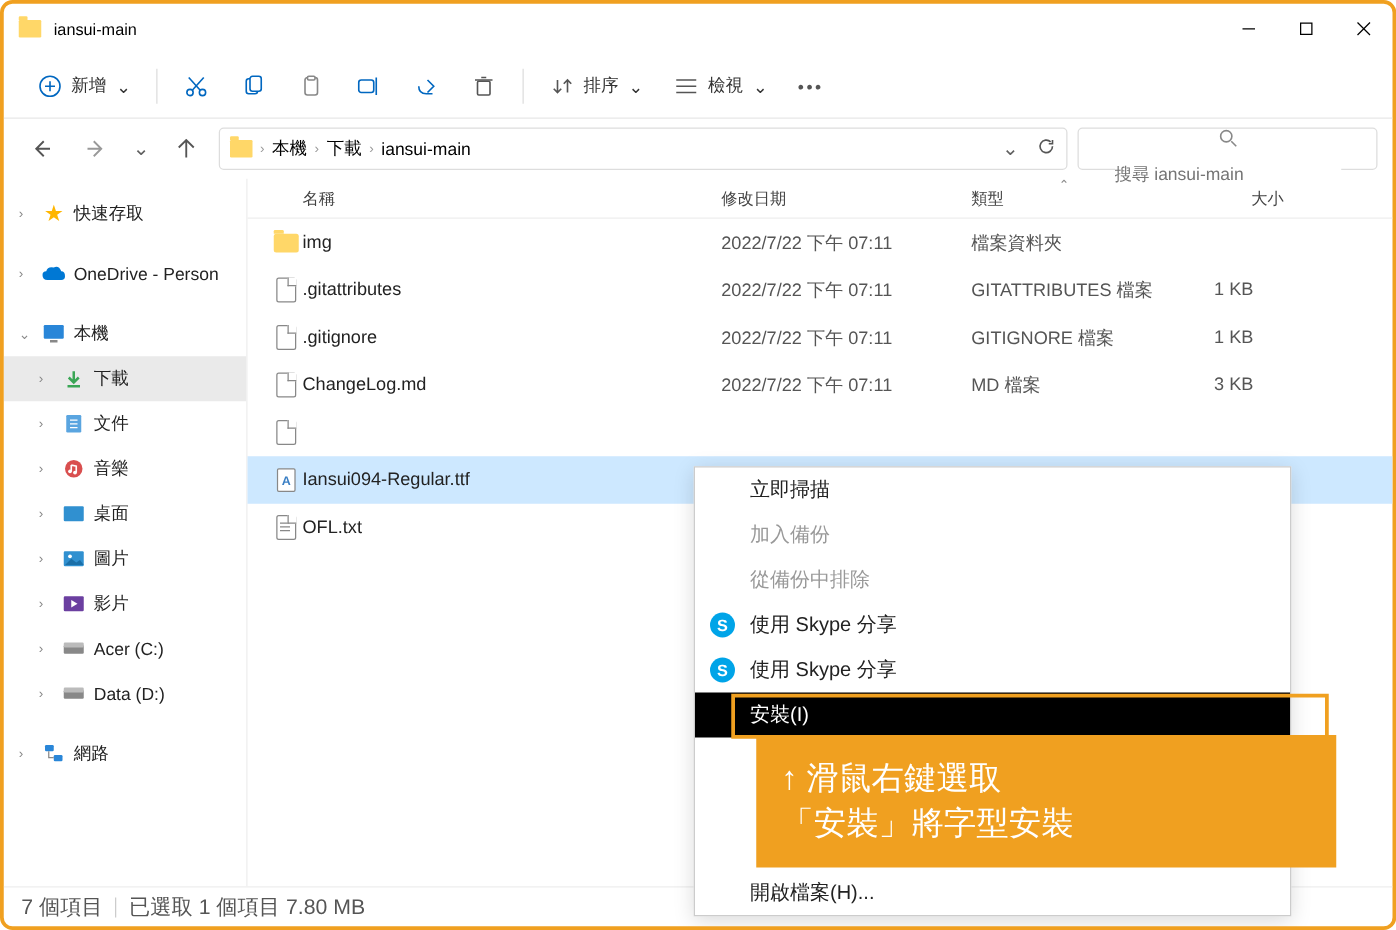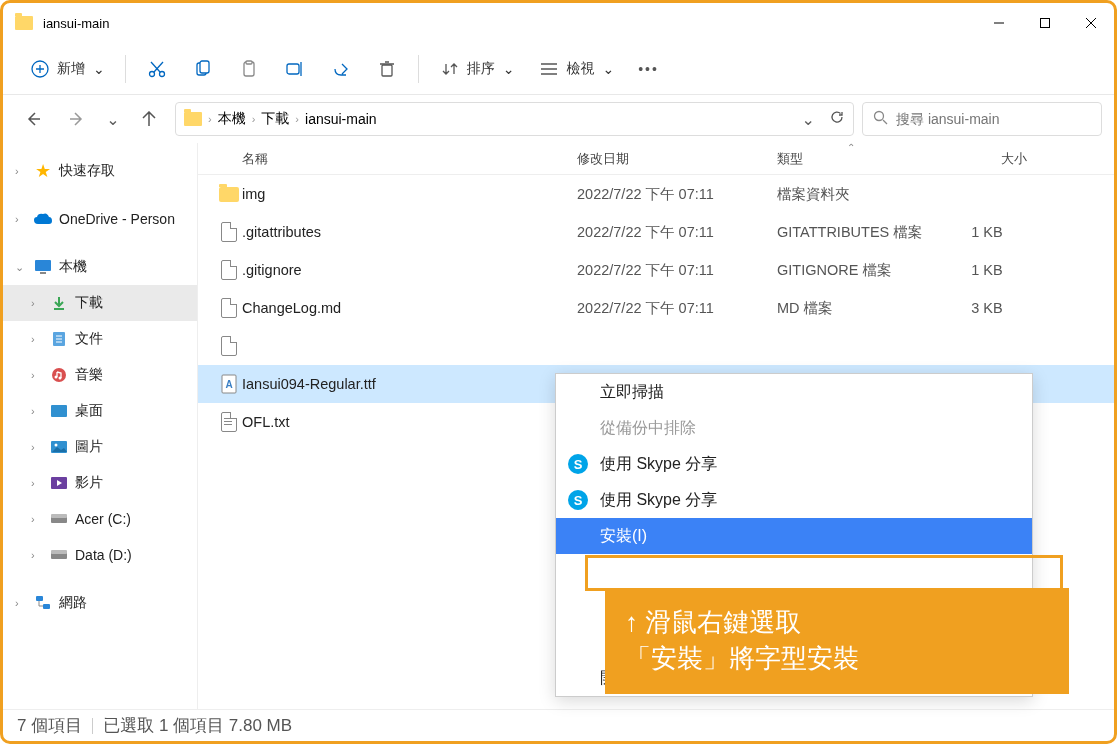--- a/index.html
+++ b/index.html
@@ -20,21 +20,21 @@
     .tb-chevron { margin-left: 2px; }
     
     .navbar { height: 48px; display: flex; align-items: center; padding: 0 12px; gap: 8px; }
     .nav-btn { width: 36px; height: 36px; display: flex; align-items: center; justify-content: center; cursor: pointer; border-radius: 4px; color: #606060; }
     .addr-bar { flex: 1; height: 34px; border: 1px solid #ddd; border-radius: 4px; display: flex; align-items: center; padding: 0 8px; gap: 4px; }
     .addr-bar .folder-icon { width: 18px; height: 14px; background: #ffd768; border-radius: 1px; position: relative; }
     .addr-bar .folder-icon::before { content: ""; position: absolute; top: -3px; left: 0; width: 7px; height: 3px; background: #ffd768; border-radius: 1px 1px 0 0; }
     .crumb { font-size: 14px; color: #000; cursor: pointer; }
     .crumb-sep { color: #999; font-size: 11px; margin: 0 2px; }
     .addr-right { margin-left: auto; display: flex; gap: 14px; align-items: center; color: #606060; }
-    .search-box { width: 240px; height: 34px; border: 1px solid #ddd; border-radius: 4px; display: flex; align-items: center; padding: 0 10px; gap: 8px; }
+    .search-box { width: 240px; height: 34px; border: 1px solid #ddd; border-radius: 4px; display: flex; align-items: center; padding: 0 10px; gap: 8px; flex-direction: column; }
     .search-input { border: none; outline: none; flex: 1; font-size: 14px; color: #666; }
     
     .main { display: flex; height: calc(100% - 40px - 52px - 48px - 32px); }
     
     .sidebar { width: 195px; border-right: 1px solid #eee; padding: 10px 0; overflow-y: auto; }
     .sb-item { display: flex; align-items: center; height: 36px; padding: 0 12px; gap: 6px; cursor: pointer; font-size: 14px; color: #222; }
     .sb-item.selected { background: #eaeaea; }
     .sb-chev { width: 12px; color: #888; font-size: 11px; }
     .sb-icon { width: 20px; height: 20px; display: flex; align-items: center; justify-content: center; }
     .sb-sub .sb-item { padding-left: 28px; }
@@ -52,21 +52,21 @@
     .file-row.selected { background: #cde8ff; }
     .file-icon { width: 26px; display: flex; align-items: center; justify-content: center; }
     .fname { width: 335px; }
     .fdate { width: 200px; color: #555; }
     .ftype { width: 170px; color: #555; }
     .fsize { width: 80px; text-align: center; color: #555; }
     
     .context-menu { position: absolute; top: 370px; left: 552px; width: 478px; background: #fff; border: 1px solid #ccc; box-shadow: 0 4px 16px rgba(0,0,0,0.15); }
     .cm-item { height: 36px; display: flex; align-items: center; padding-left: 44px; font-size: 16px; cursor: pointer; color: #222; position: relative; }
     .cm-item.disabled { color: #999; cursor: default; }
-    .cm-item.highlighted { background: #3b82f6; color: #fff; }
+    .cm-item.highlighted { background: #000000; color: #fff; }
     .cm-item .cm-icon { position: absolute; left: 12px; width: 20px; height: 20px; }
     .skype-icon { width: 20px; height: 20px; background: #00a4e8; border-radius: 50%; display: flex; align-items: center; justify-content: center; color: #fff; font-weight: bold; font-size: 13px; }
     
     .annotation { position: absolute; top: 585px; left: 602px; width: 464px; height: 106px; background: #f0a020; color: #fff; font-size: 26px; font-weight: 500; padding: 16px 20px; line-height: 1.4; }
     .annotation-hl { position: absolute; top: 552px; left: 582px; width: 478px; height: 36px; border: 3px solid #f0a020; pointer-events: none; }
     
     .statusbar { height: 32px; border-top: 1px solid #eee; display: flex; align-items: center; padding: 0 14px; font-size: 17px; color: #555; gap: 6px; }
     .status-sep { width: 1px; height: 16px; background: #ccc; margin: 0 4px; }
     
     
@@ -428,20 +428,23 @@
     </div>
 
   </div>
 </div>
 
 <div class="context-menu">
   <div class="cm-item">
       <span>立即掃描</span>
     </div>
   <div class="cm-item disabled">
+      <span>加入備份</span>
+    </div>
+  <div class="cm-item disabled">
       <span>從備份中排除</span>
     </div>
   <div class="cm-item">
       <span class="cm-icon">
         <div class="skype-icon">S</div>
       </span>
       <span>使用 Skype 分享</span>
     </div>
   <div class="cm-item">
       <span class="cm-icon">

